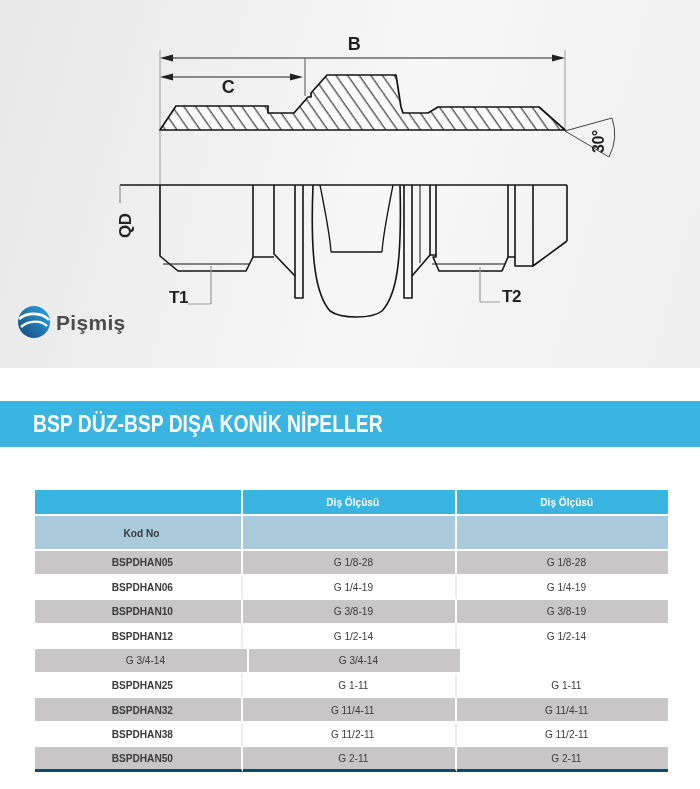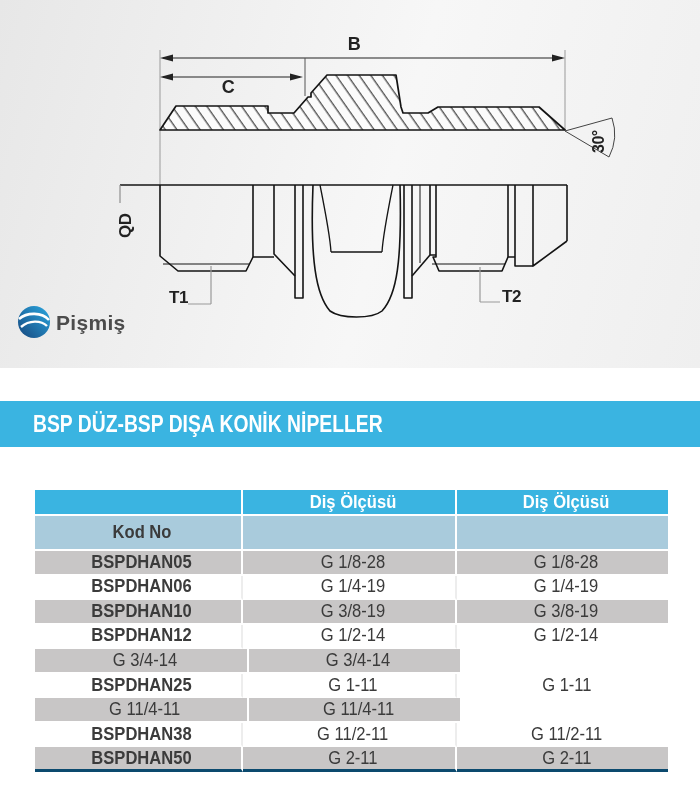--- a/index.html
+++ b/index.html
@@ -24,21 +24,21 @@
     display:inline-block;margin-left:33px;line-height:46px;
     font-size:23px;font-weight:bold;color:#fff;white-space:nowrap;
     transform:scaleX(.84);transform-origin:0 50%;letter-spacing:0px;
   }
   
   .ptable{position:absolute;left:35px;top:490px;width:633px;}
   .trow{display:flex;box-sizing:border-box;}
   .tcell{
     box-sizing:border-box;display:flex;align-items:center;justify-content:center;
     border-right:2px solid #fff;border-bottom:2px solid #fff;
-    font-size:18px;color:#3b3b3b;overflow:hidden;padding-left:8px;
+    font-size:11px;color:#3b3b3b;overflow:hidden;padding-left:8px;
   }
   .tcell:last-child{border-right:none;}
   .tcell .ct{display:inline-block;transform:scaleX(.92);white-space:nowrap;}
   .c1{width:208px;} .c2{width:214px;} .c3{width:211px;}
   .trow.hdr{height:26px;}
   .trow.hdr .tcell{background:var(--accent,#3AB4E1);color:#fff;font-weight:bold;}
   .trow.sub{height:35px;}
   .trow.sub .tcell{background:var(--subhdr,#A9CBDC);font-weight:bold;}
   .trow.data{height:24.55px;}
   .trow.data .tcell.code{font-weight:bold;}
@@ -227,20 +227,23 @@
         <span class="ct">BSPDHAN25</span>
       </div>
       <div class="tcell c2">
         <span class="ct">G 1-11</span>
       </div>
       <div class="tcell c3">
         <span class="ct">G 1-11</span>
       </div>
     </div>
     <div class="trow data dark">
+      <div class="tcell c1 code">
+        <span class="ct">BSPDHAN32</span>
+      </div>
       <div class="tcell c2">
         <span class="ct">G 11/4-11</span>
       </div>
       <div class="tcell c3">
         <span class="ct">G 11/4-11</span>
       </div>
     </div>
     <div class="trow data light">
       <div class="tcell c1 code">
         <span class="ct">BSPDHAN38</span>

